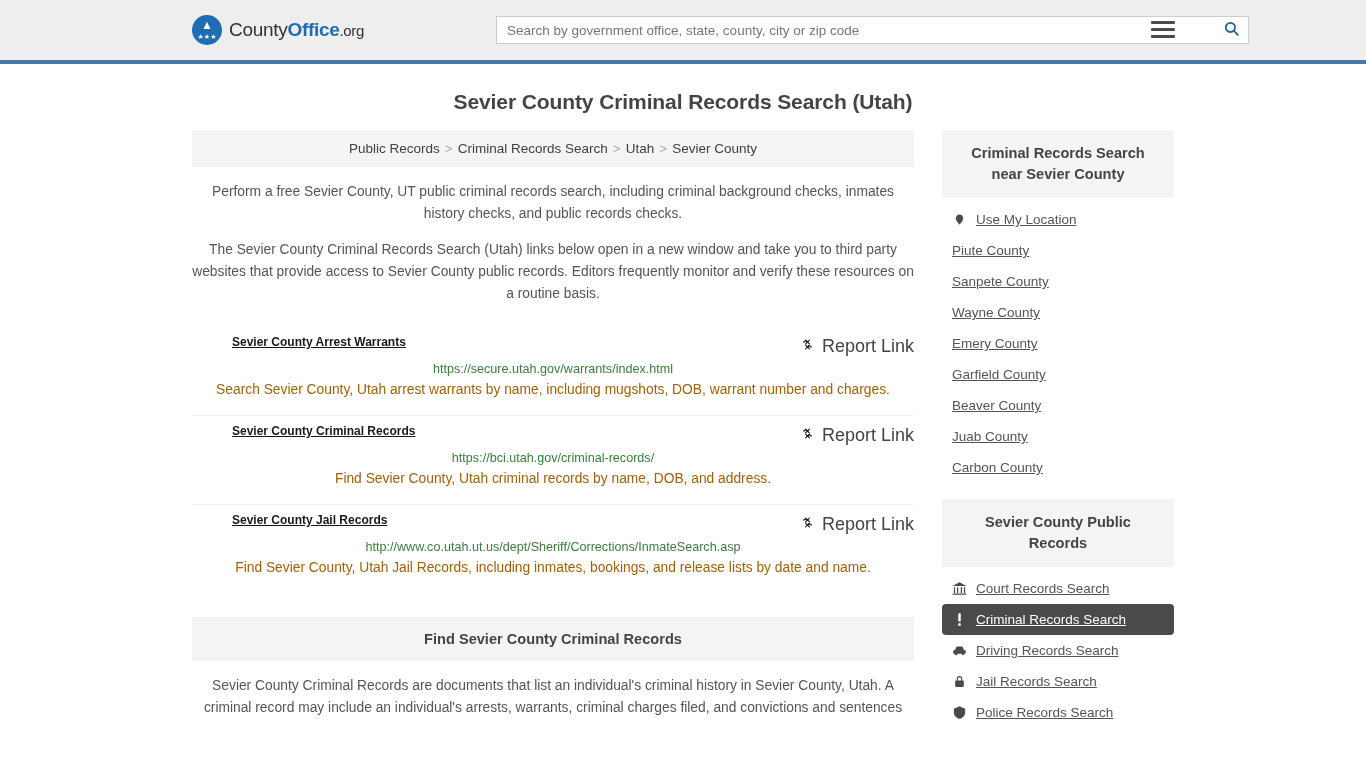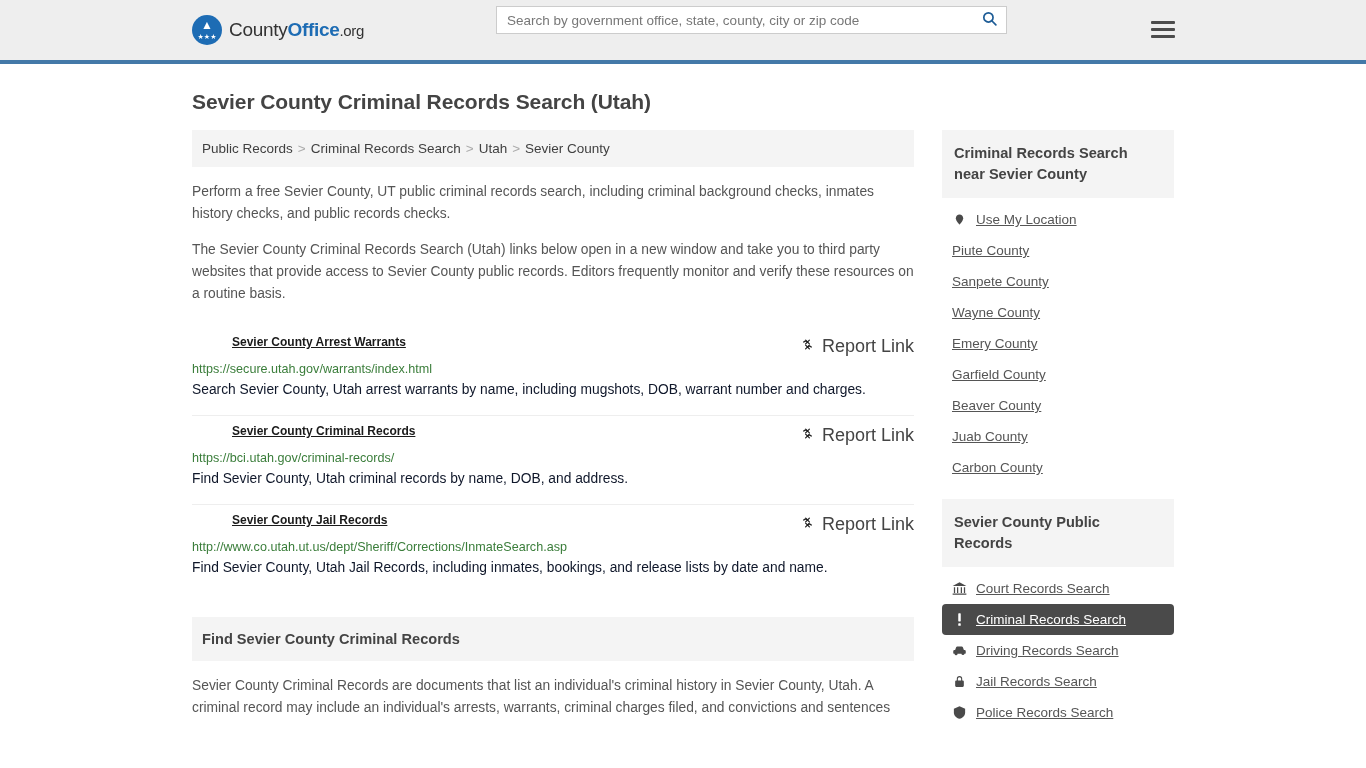--- a/index.html
+++ b/index.html
@@ -57,22 +57,22 @@
     letter-spacing: -0.3px;
     white-space: nowrap;
   }
   .logo-text .t1 { color: #333333; }
   .logo-text .t2 { color: #1d6cb4; font-weight: bold; }
   .logo-text .t3 { color: #333333; font-size: 15px; }
 
   .search-wrap {
     position: absolute;
     left: 496px;
-    top: 6px;
-    width: 511px;
+    top: 16px;
+    width: 753px;
     height: 28px;
     background: #ffffff;
     border: 1px solid #cccccc;
     display: flex;
     align-items: center;
   }
   .search-input {
     flex: 1 1 auto;
     border: none;
     outline: none;
@@ -105,20 +105,21 @@
     margin-bottom: 4px;
     border-radius: 1px;
   }
   .hamburger span:last-child { margin-bottom: 0; }
 
   
   .page {
     width: 1366px;
     padding: 0 192px;
     position: relative;
+    text-align: center;
   }
   .page-title {
     font-size: 21px;
     font-weight: bold;
     color: #444444;
     margin: 26px 0 16px 0;
     letter-spacing: -0.1px;
   }
   .columns { display: flex; align-items: flex-start; }
   .main-col { width: 722px; flex: 0 0 722px; }
@@ -178,21 +179,21 @@
     padding-top: 1px;
   }
   .link-url {
     font-size: 12.6px;
     color: #3a7d3a;
     margin-top: 5px;
   }
   .link-desc {
     font-size: 13.8px;
     line-height: 22px;
-    color: #0f172a;
+    color: #a16207;
     margin-top: 3px;
   }
 
   
   .section-head {
     background: #f4f4f4;
     padding: 14px 10px;
     font-size: 14.6px;
     font-weight: bold;
     color: #444444;

